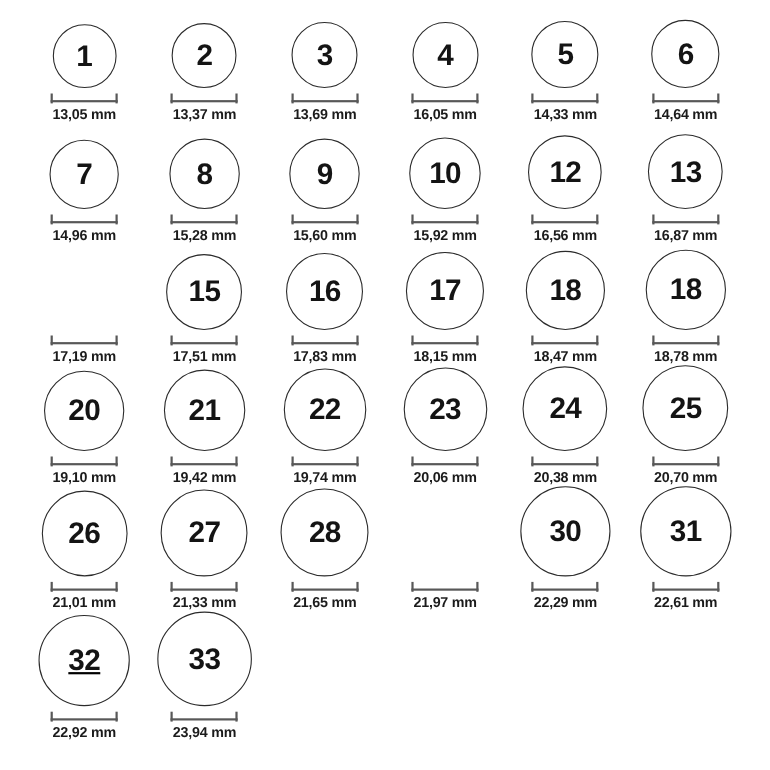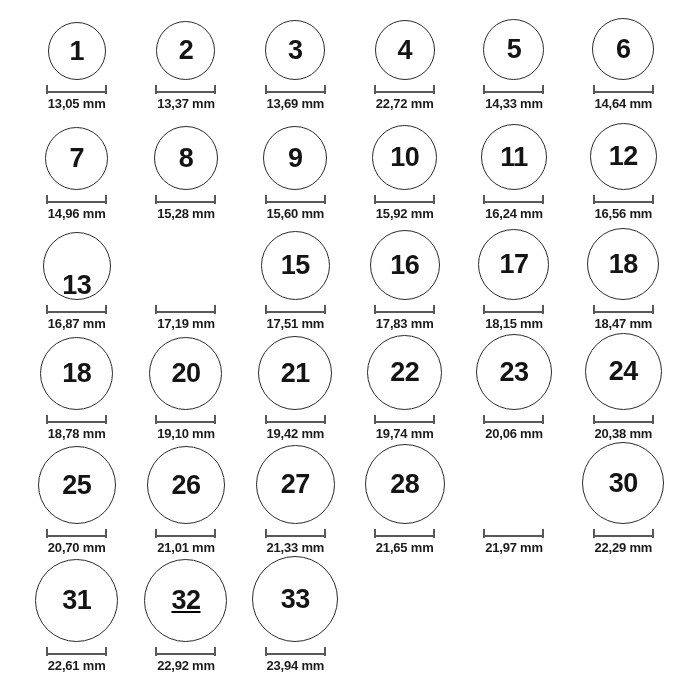--- a/index.html
+++ b/index.html
@@ -117,21 +117,21 @@
 
   <div class="cell" data-name="ring-size-cell">
     <div class="circle" data-name="ring-circle" style="width: 60px; height: 60px;">
       <span class="num" data-name="ring-size-number">4</span>
     </div>
     <div class="dim" data-name="diameter-dimension-line">
       <span class="tick left" data-name="dimension-tick-left-icon"></span>
       <span class="bar" data-name="dimension-bar"></span>
       <span class="tick right" data-name="dimension-tick-right-icon"></span>
     </div>
-    <div class="label" data-name="diameter-label">22,72 mm</div>
+    <div class="label" data-name="diameter-label">16,05 mm</div>
   </div>
 
   <div class="cell" data-name="ring-size-cell">
     <div class="circle" data-name="ring-circle" style="width: 61px; height: 61px;">
       <span class="num" data-name="ring-size-number">5</span>
     </div>
     <div class="dim" data-name="diameter-dimension-line">
       <span class="tick left" data-name="dimension-tick-left-icon"></span>
       <span class="bar" data-name="dimension-bar"></span>
       <span class="tick right" data-name="dimension-tick-right-icon"></span>
@@ -192,46 +192,35 @@
       <span class="num" data-name="ring-size-number">10</span>
     </div>
     <div class="dim" data-name="diameter-dimension-line">
       <span class="tick left" data-name="dimension-tick-left-icon"></span>
       <span class="bar" data-name="dimension-bar"></span>
       <span class="tick right" data-name="dimension-tick-right-icon"></span>
     </div>
     <div class="label" data-name="diameter-label">15,92 mm</div>
   </div>
 
-  <div class="cell" data-name="ring-size-cell">
-    <div class="circle" data-name="ring-circle" style="width: 66px; height: 66px;">
-      <span class="num" data-name="ring-size-number">11</span>
-    </div>
-    <div class="dim" data-name="diameter-dimension-line">
-      <span class="tick left" data-name="dimension-tick-left-icon"></span>
-      <span class="bar" data-name="dimension-bar"></span>
-      <span class="tick right" data-name="dimension-tick-right-icon"></span>
-    </div>
-    <div class="label" data-name="diameter-label">16,24 mm</div>
-  </div>
 
   <div class="cell" data-name="ring-size-cell">
     <div class="circle" data-name="ring-circle" style="width: 67px; height: 67px;">
       <span class="num" data-name="ring-size-number">12</span>
     </div>
     <div class="dim" data-name="diameter-dimension-line">
       <span class="tick left" data-name="dimension-tick-left-icon"></span>
       <span class="bar" data-name="dimension-bar"></span>
       <span class="tick right" data-name="dimension-tick-right-icon"></span>
     </div>
     <div class="label" data-name="diameter-label">16,56 mm</div>
   </div>
 
   <div class="cell" data-name="ring-size-cell">
-    <div class="circle" data-name="ring-circle" style="width: 68px; height: 68px; align-items: flex-end;">
+    <div class="circle" data-name="ring-circle" style="width: 68px; height: 68px;">
       <span class="num" data-name="ring-size-number">13</span>
     </div>
     <div class="dim" data-name="diameter-dimension-line">
       <span class="tick left" data-name="dimension-tick-left-icon"></span>
       <span class="bar" data-name="dimension-bar"></span>
       <span class="tick right" data-name="dimension-tick-right-icon"></span>
     </div>
     <div class="label" data-name="diameter-label">16,87 mm</div>
   </div>
 

